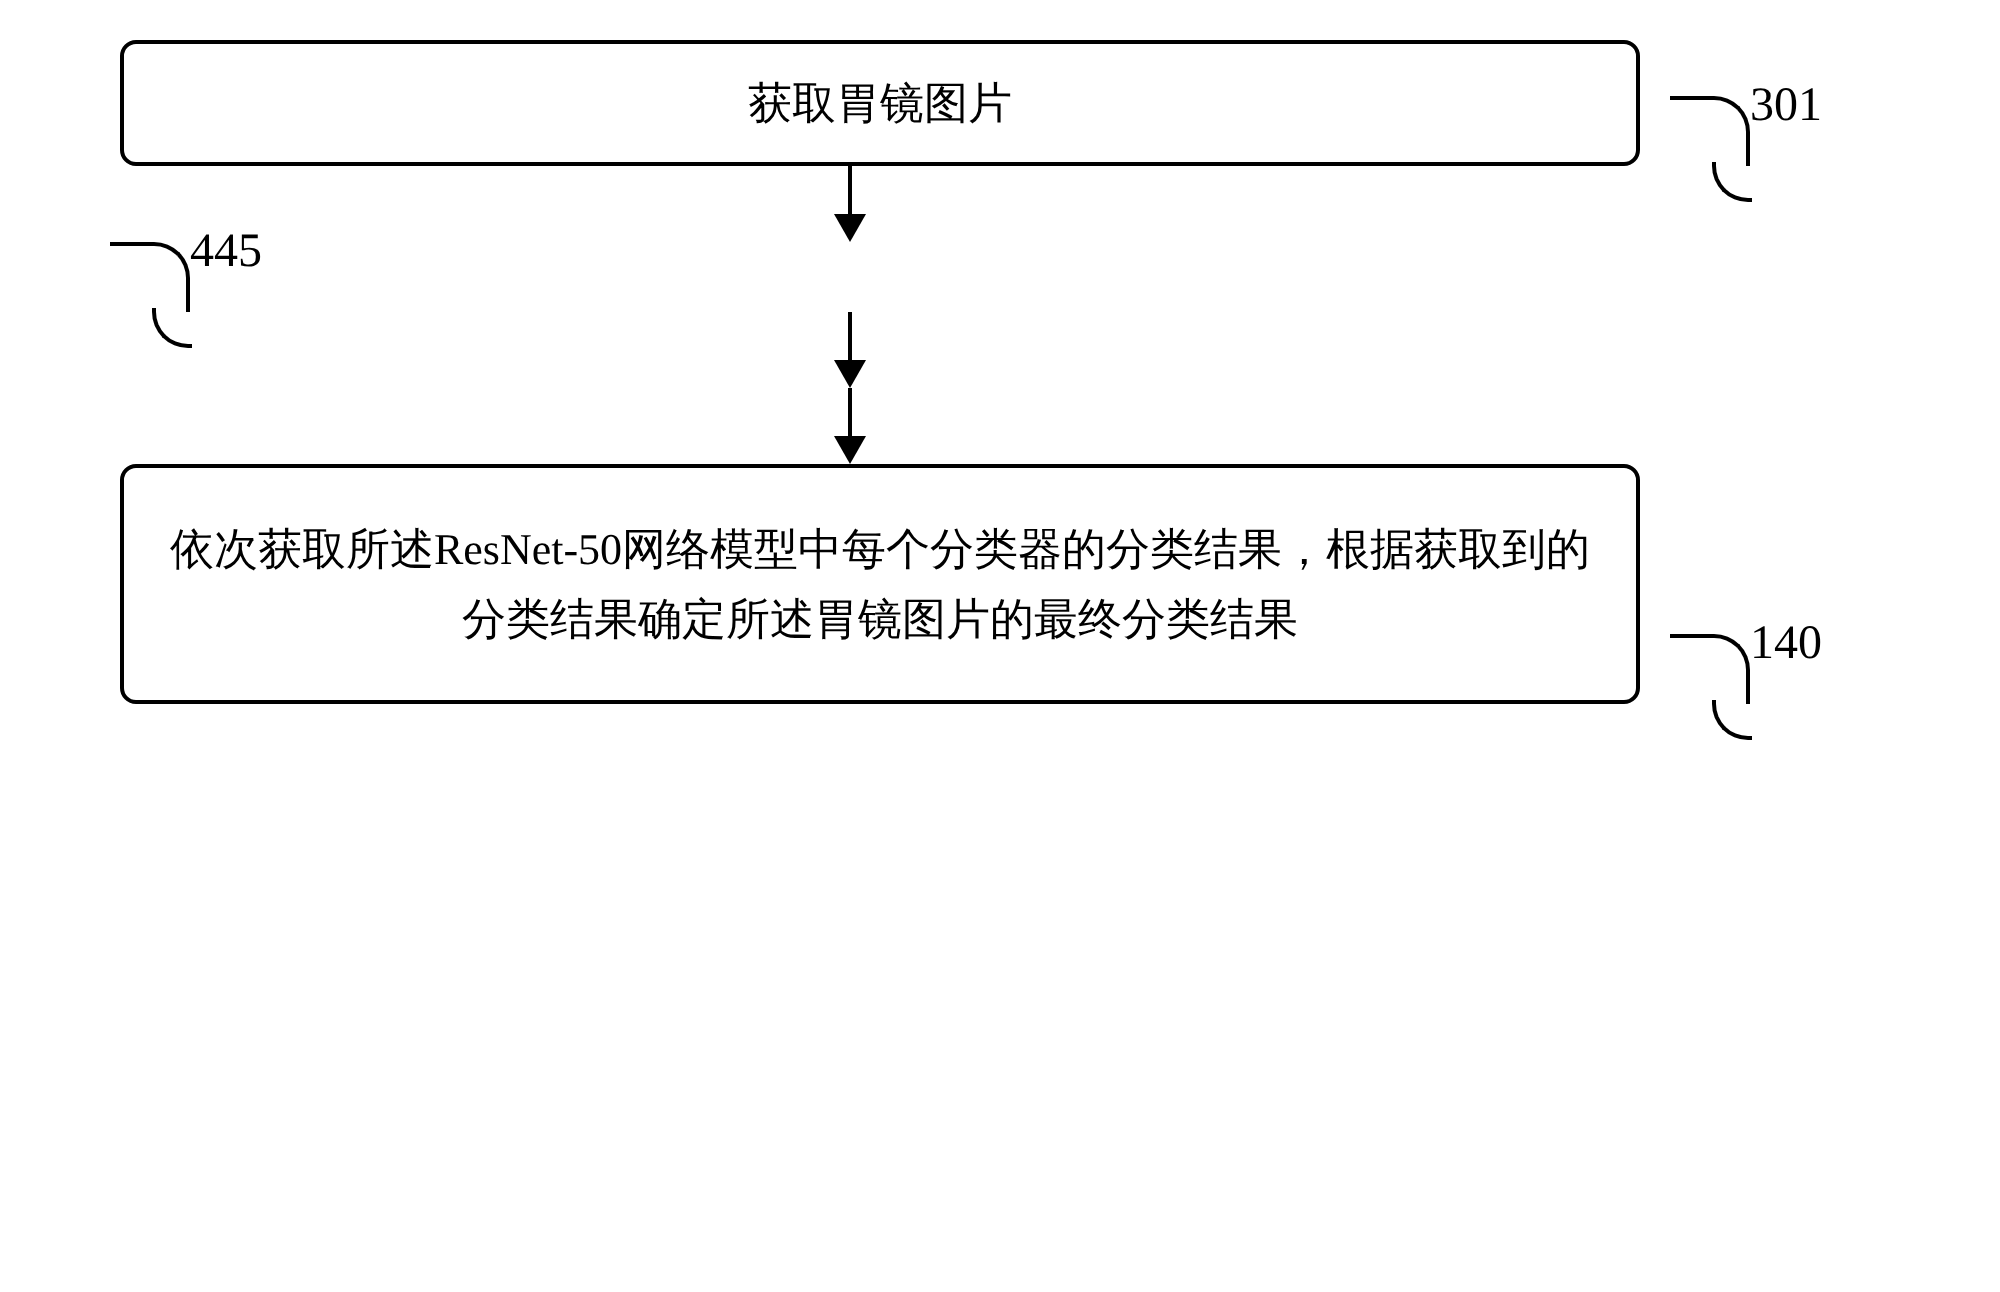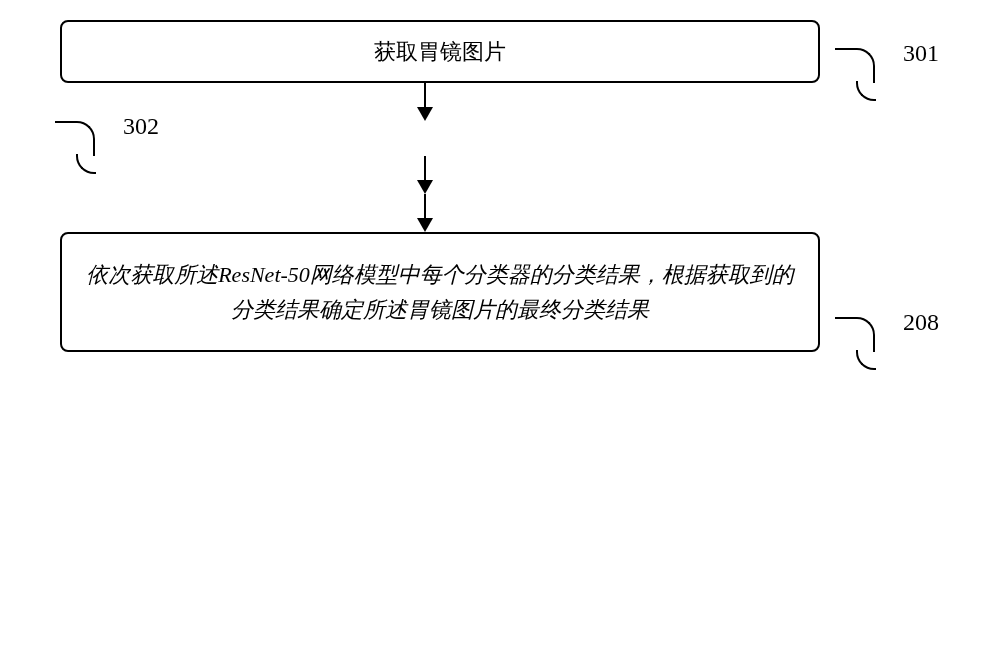--- a/index.html
+++ b/index.html
@@ -65,21 +65,21 @@
       right: -2.5px;
       width: 18px;
       height: 18px;
       border: 2.5px solid #000;
       border-top: none;
       border-right: none;
       border-bottom-left-radius: 18px;
     }
     .callout-label {
       position: absolute;
-      left: 68px;
+      left: 40px;
       top: -8px;
       font-size: 24px;
     }
     .arrow-down {
       display: flex;
       flex-direction: column;
       align-items: center;
       height: 38px;
       margin-left: -150px;
     }
@@ -91,21 +91,21 @@
     .arrow-head {
       width: 0;
       height: 0;
       border-left: 8px solid transparent;
       border-right: 8px solid transparent;
       border-top: 14px solid #000;
     }
     .box-1 { min-height: 55px; }
     .box-2 { min-height: 55px; }
     .box-3 { min-height: 160px; }
-    .box-4 { min-height: 120px; font-style: italic; }
+    .box-4 { min-height: 120px; }
     .step-text {
       display: block;
     }
   </style>
 </head>
 <body>
 
 <div class="flow-container">
 
   <div class="step-row">
@@ -119,38 +119,38 @@
   </div>
 
   <div class="arrow-down">
     <div class="arrow-line"></div>
     <div class="arrow-head"></div>
   </div>
 
   <div class="step-row">
     <div class="callout">
       <div class="callout-curve"></div>
-      <span class="callout-label">302</span>
+      <span class="callout-label">445</span>
     </div>
   </div>
 
   <div class="arrow-down">
     <div class="arrow-line"></div>
     <div class="arrow-head"></div>
   </div>
 
 
   <div class="arrow-down">
     <div class="arrow-line"></div>
     <div class="arrow-head"></div>
   </div>
 
   <div class="step-row">
     <div class="step-box box-4">
       <span class="step-text">依次获取所述ResNet-50网络模型中每个分类器的分类结果，根据获取到的分类结果确定所述胃镜图片的最终分类结果</span>
     </div>
     <div class="callout">
       <div class="callout-curve"></div>
-      <span class="callout-label">208</span>
+      <span class="callout-label">140</span>
     </div>
   </div>
 
 </div>
 
 </body></html>

